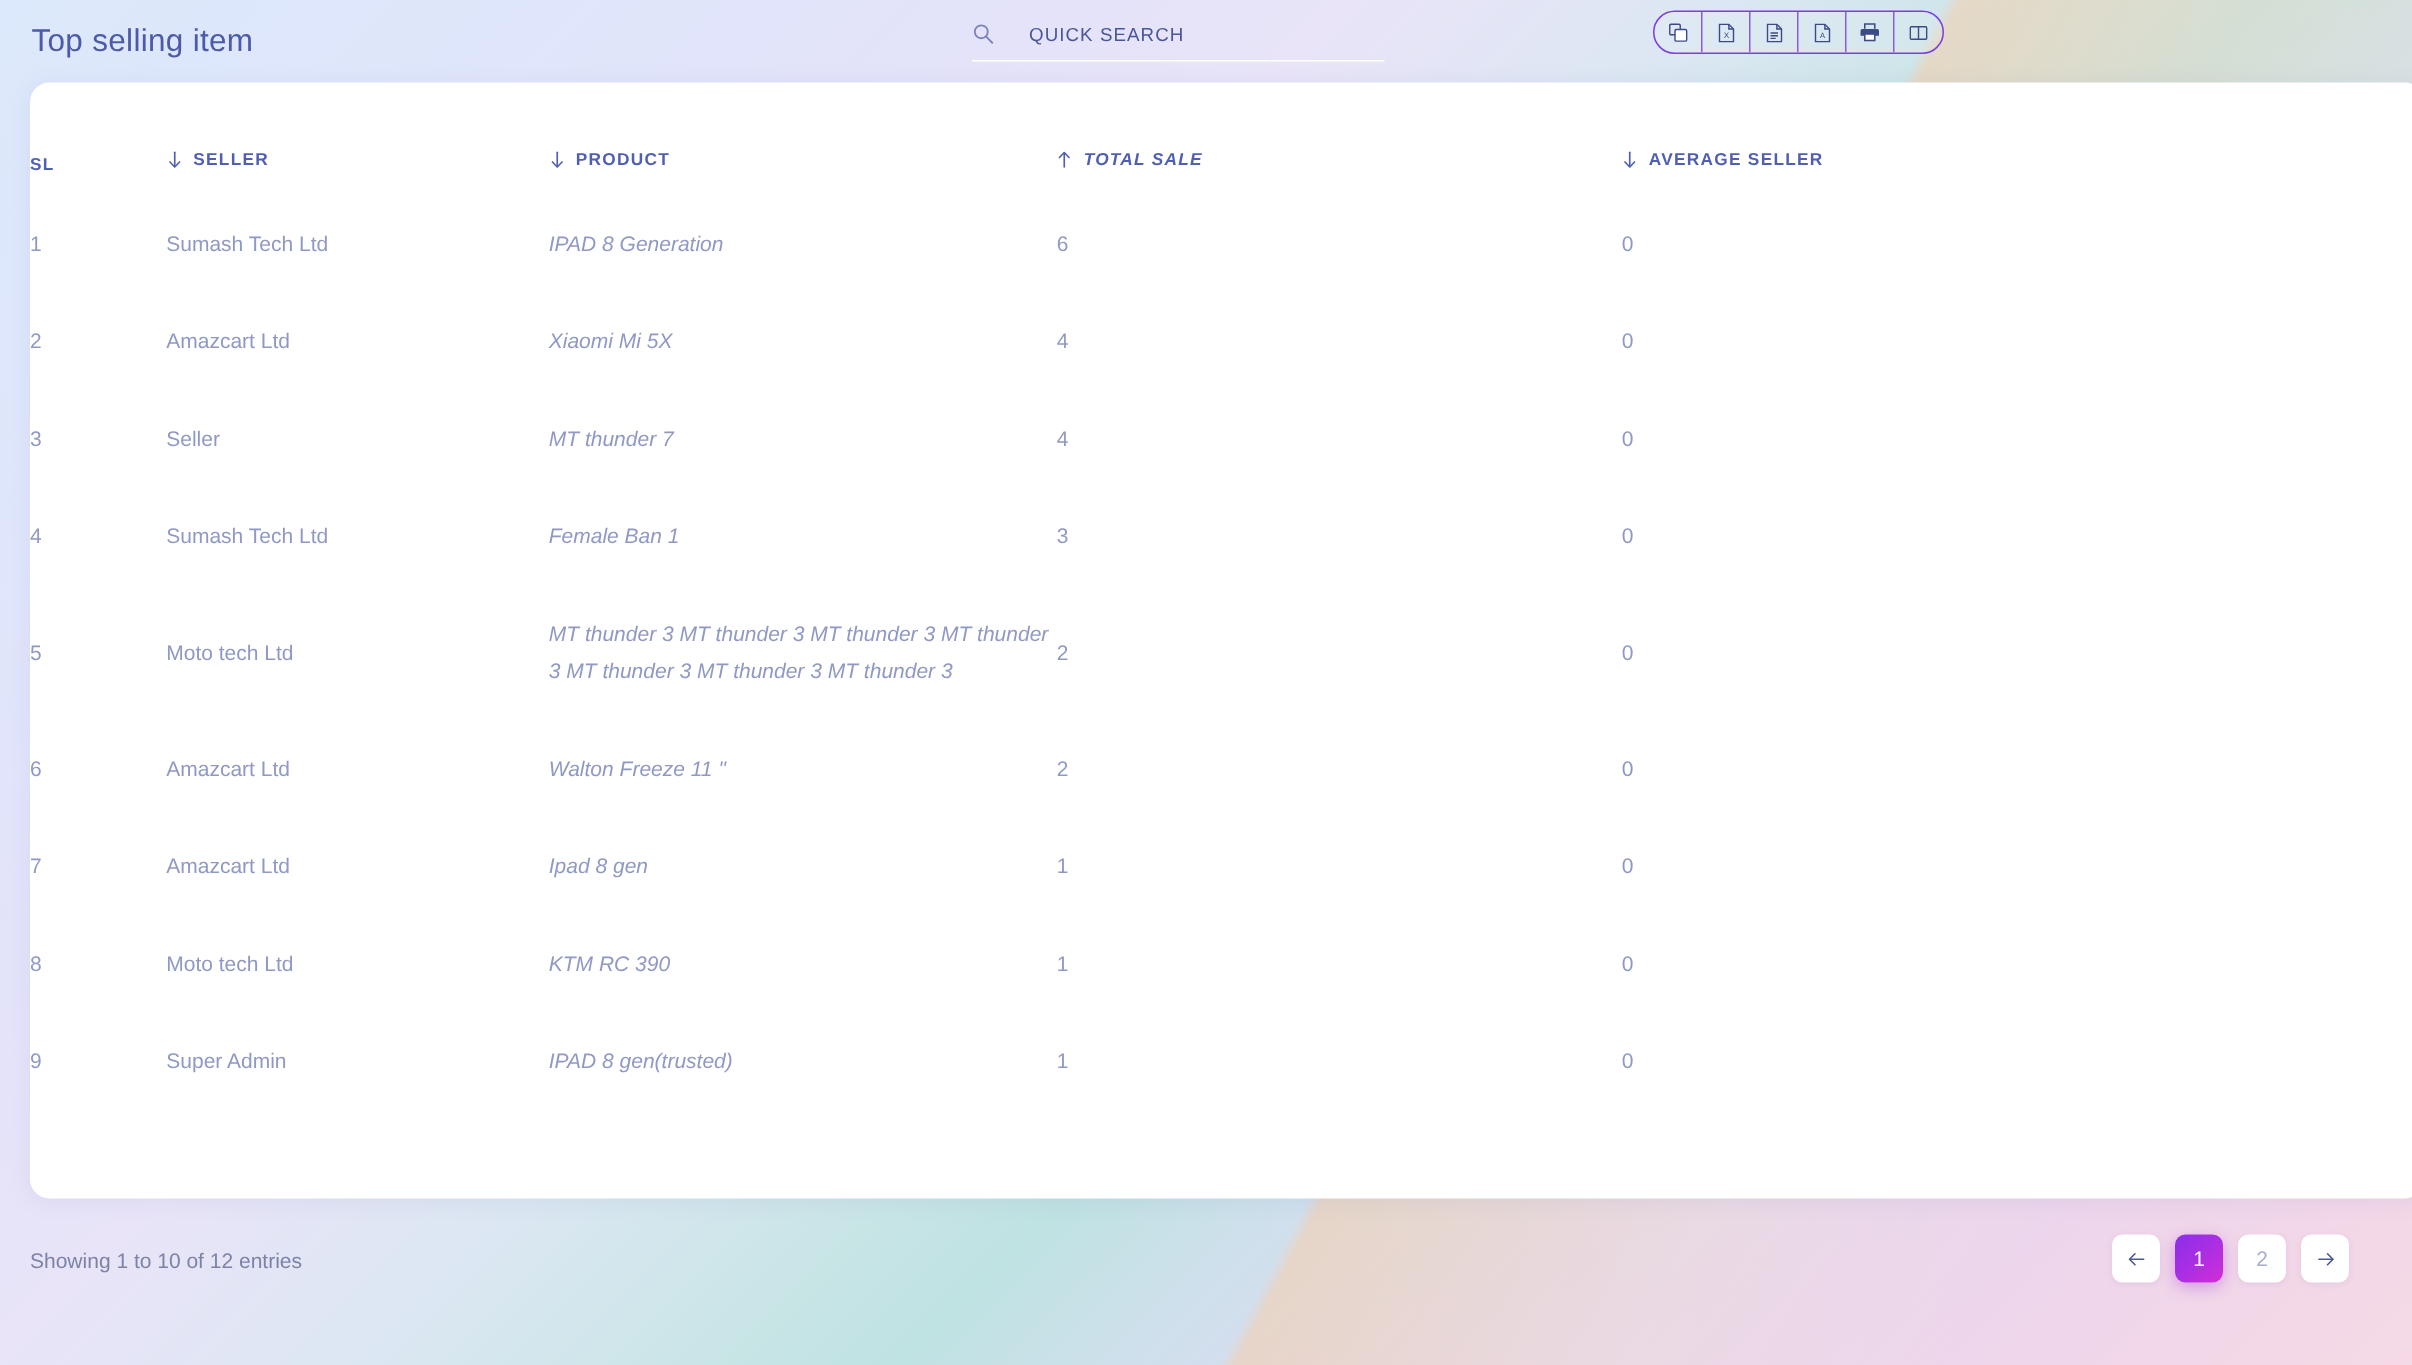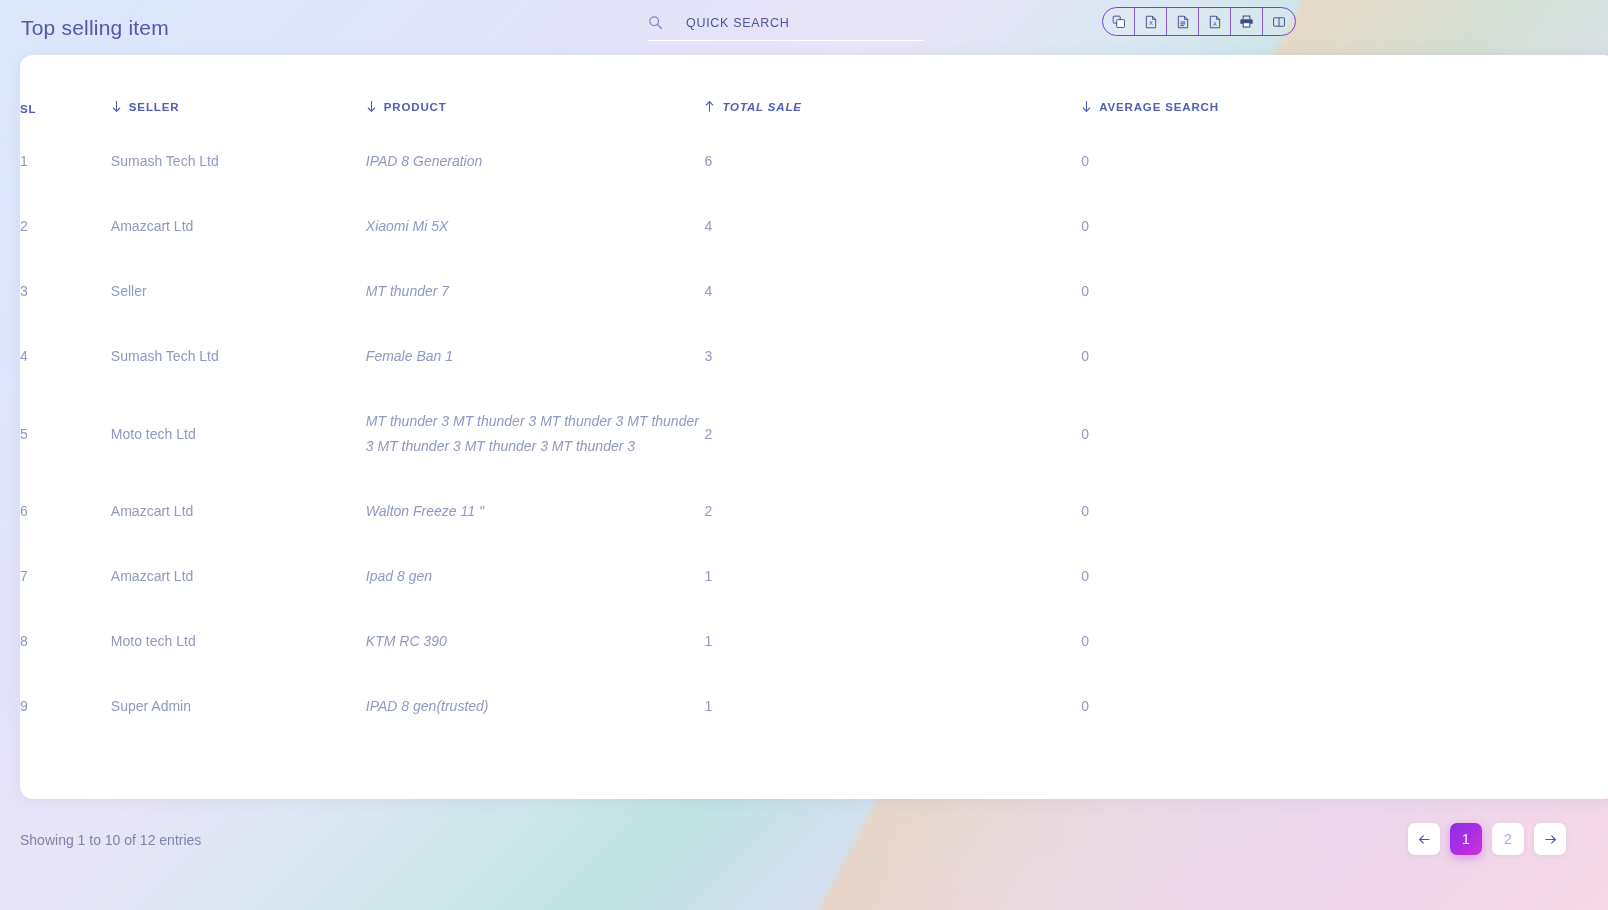--- a/index.html
+++ b/index.html
@@ -343,21 +343,21 @@
             </span>
           </th>
           <th>
             <span class="th-inner">
               <span class="sort-arrow">
                 <svg viewBox="0 0 11 13" width="11" height="13" fill="none" stroke="currentColor" stroke-width="1.1" stroke-linecap="round" stroke-linejoin="round">
                   <line x1="5.5" y1="1.5" x2="5.5" y2="11"></line>
                   <polyline points="2.3,8 5.5,11.3 8.7,8"></polyline>
                 </svg>
               </span>
-              <span>AVERAGE SEARCH</span>
+              <span>AVERAGE SELLER</span>
             </span>
           </th>
         </tr>
       </thead>
       <tbody id="table-body">
           <tr>
             <td class="c-sl">1</td>
             <td class="c-seller">Sumash Tech Ltd</td>
             <td class="c-product">IPAD 8 Generation</td>
             <td class="c-sale">6</td>

